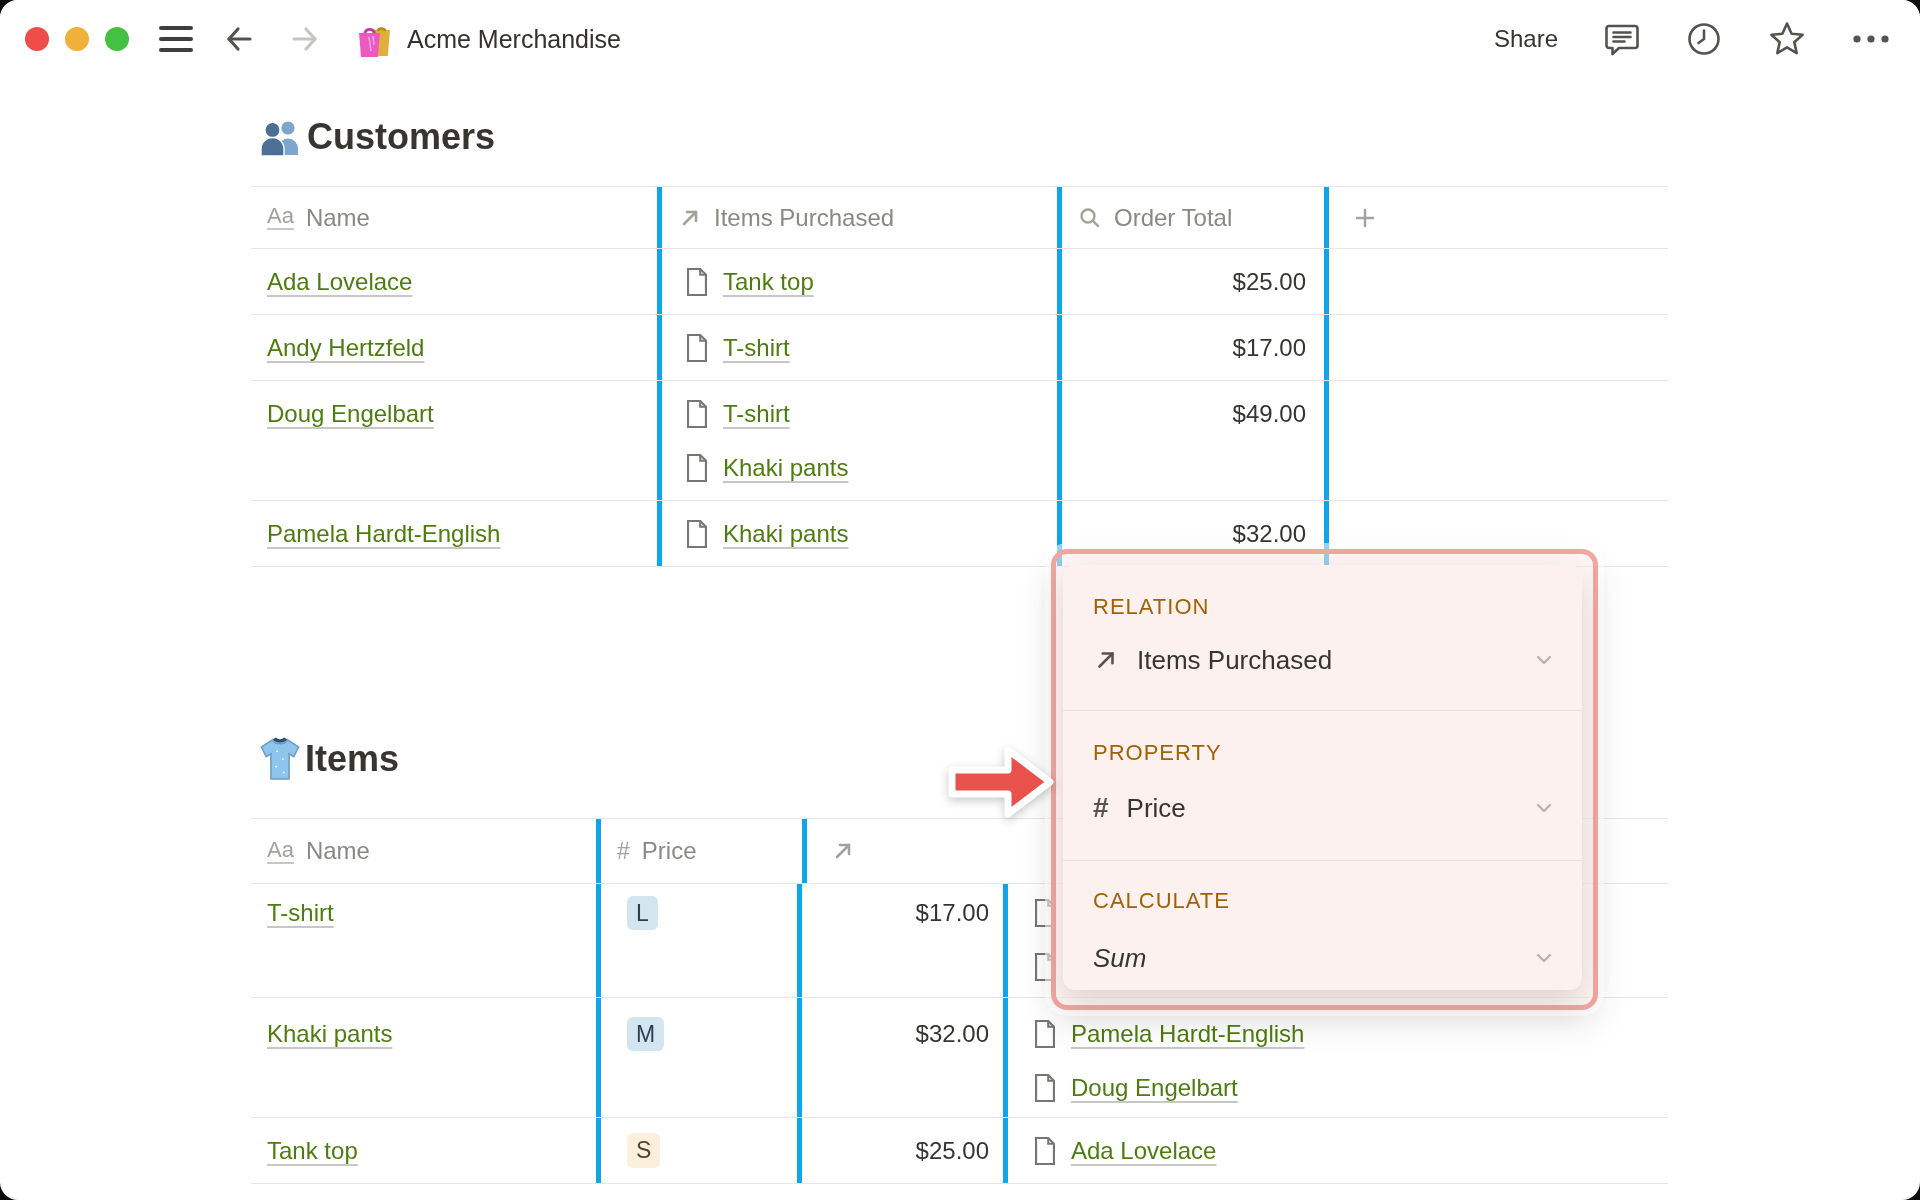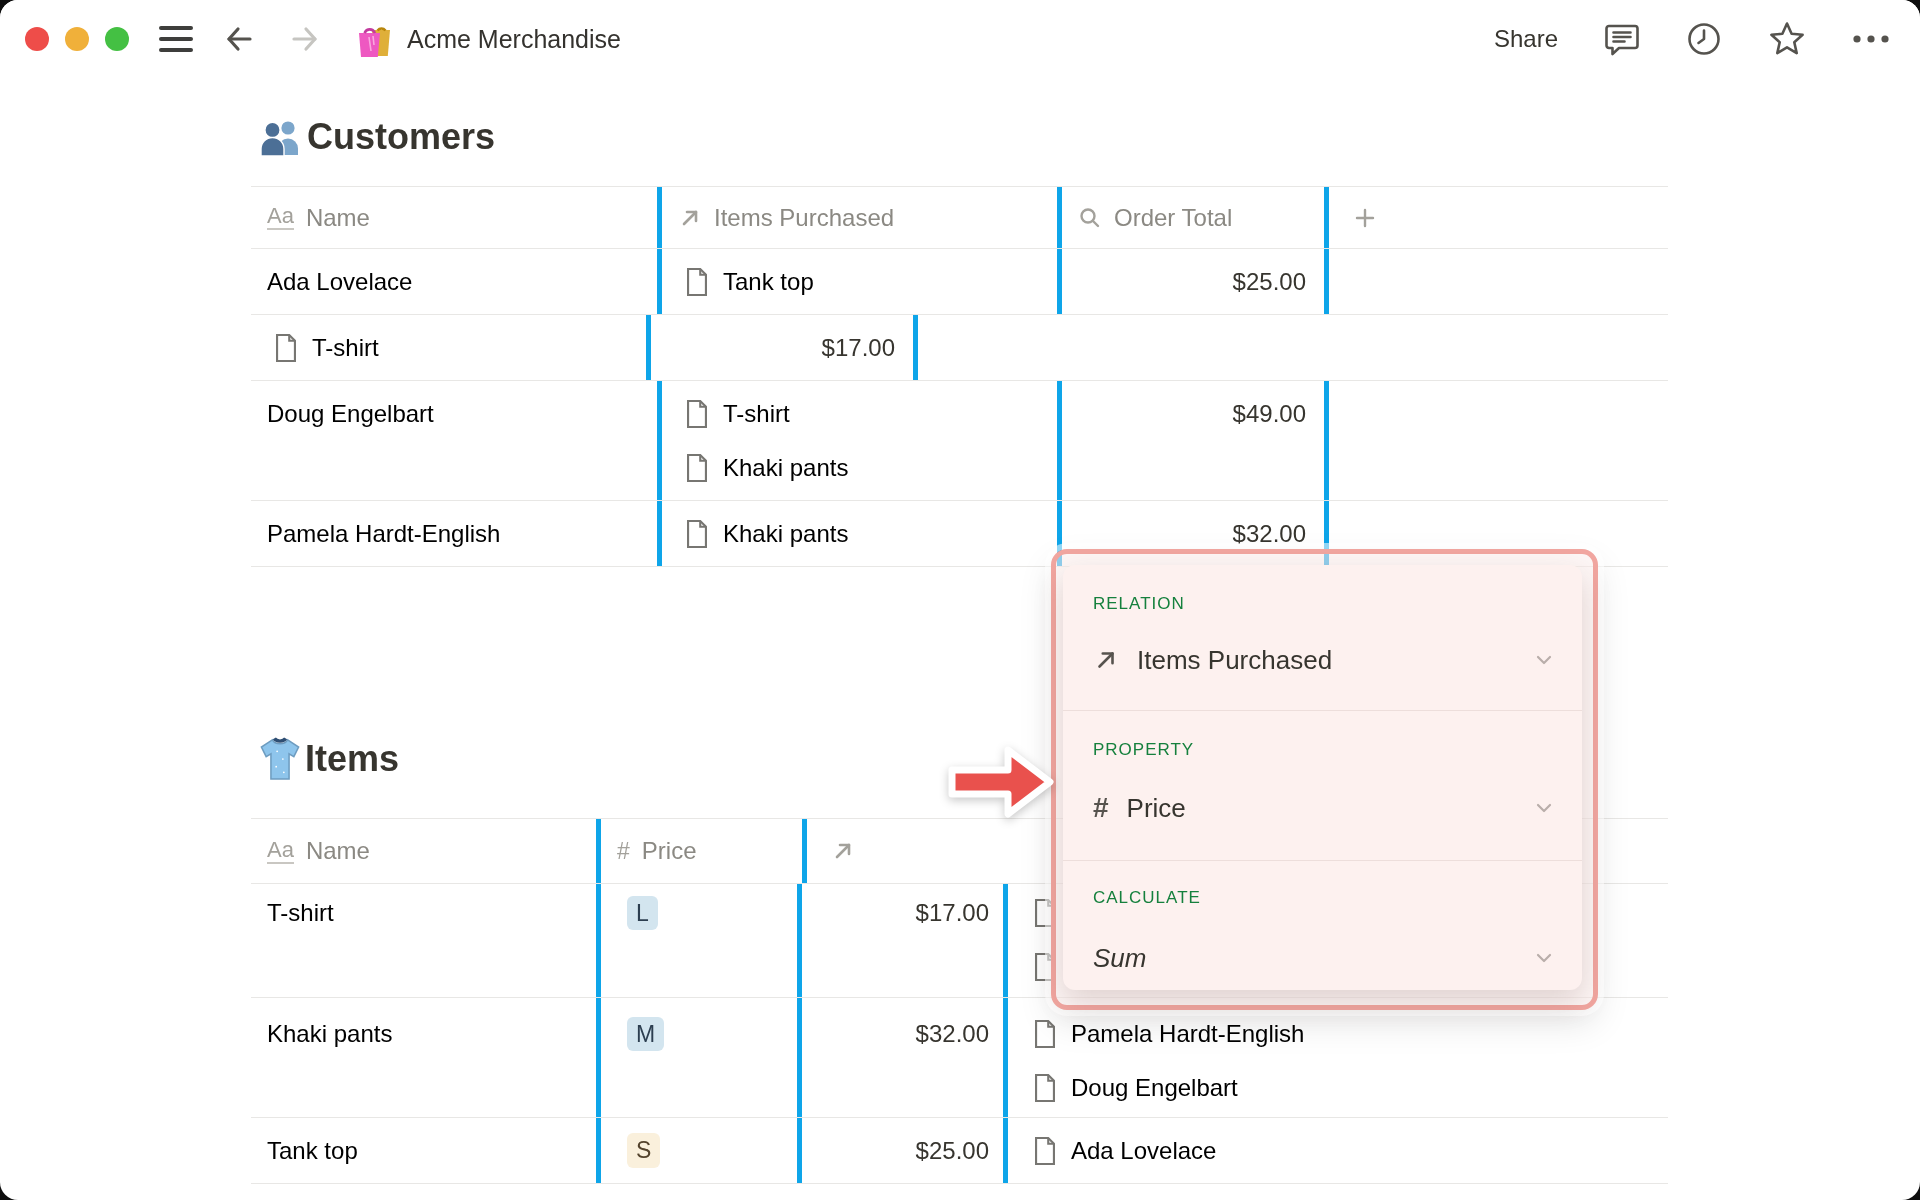--- a/index.html
+++ b/index.html
@@ -32,21 +32,21 @@
   .tbl { position:absolute; left:251px; width:1417px; }
   .trow { display:flex; border-bottom:1px solid #e8e7e5; background:#fff; }
   .trow.hdr { border-top:1px solid #e8e7e5; }
   .cell { position:relative; padding:0 16px; display:flex; align-items:center; overflow:hidden; }
   .cell.bordered { border-right:5px solid #0ea5e9; }
   .cell.stack { flex-direction:column; align-items:flex-start; justify-content:flex-start; }
   .hdr .cell { color:#8b8983; font-size:24px; gap:12px; }
   .hdr-ic { color:#a3a19b; display:flex; align-items:center; }
   .aa { font-size:22px; color:#a3a19b; border-bottom:2px solid #c9c7c2; line-height:1; padding-bottom:1px; }
   .hash { font-size:23px; color:#a3a19b; font-weight:500; }
-  .name-link { font-size:24px; font-weight:500; color:#000000; text-decoration-color:#c9c7c3; text-decoration-thickness:1.5px; text-underline-offset:5px; cursor:pointer; }
+  .name-link { font-size:24px; font-weight:500; color:#4d7c0f; text-decoration:underline; text-decoration-color:#c9c7c3; text-decoration-thickness:1.5px; text-underline-offset:5px; cursor:pointer; }
   .chip { display:flex; align-items:center; gap:13px; height:54px; cursor:pointer; }
   .chip .name-link { font-size:24px; }
   .money { font-size:24px; color:#37352f; width:100%; text-align:right; }
   .badge { font-size:23px; padding:3px 9px; border-radius:6px; line-height:1.25; }
   .badge.blue { background:#d3e5ef; color:#2c3e50; }
   .badge.yellow { background:#faf0dc; color:#54432c; }
   .newrow { display:flex; align-items:center; gap:13px; border-bottom:1px solid #e8e7e5; padding-left:14px; color:#8b8983; font-size:24px; cursor:pointer; background:#fff; }
 
   
   .popup-ring {
@@ -55,21 +55,21 @@
     background:rgba(252,239,237,0.55);
     box-shadow:0 0 0 6px rgba(255,255,255,0.55), 0 14px 34px rgba(0,0,0,0.10);
     z-index:50;
   }
   .popup-panel {
     position:absolute; left:1063px; top:565px; width:519px; height:425px;
     background:#fdf1ef; border-radius:12px;
     box-shadow:0 12px 30px rgba(90,44,40,0.18);
     z-index:55;
   }
-  .pp-label { position:absolute; left:30px; font-size:17px; font-weight:500; letter-spacing:1px; color:#15803d; }
+  .pp-label { position:absolute; left:30px; font-size:22px; font-weight:500; letter-spacing:1px; color:#a16207; }
   .pp-row { position:absolute; left:30px; right:26px; height:48px; display:flex; align-items:center; gap:18px; cursor:pointer; }
   .pp-row .val { font-size:26px; color:#37352f; }
   .pp-chevron { position:absolute; right:0; display:flex; }
   .pp-div { position:absolute; left:0; right:0; height:1px; background:#eddedb; }
 
   
   .red-arrow { position:absolute; left:948px; top:742px; z-index:60; filter:drop-shadow(0 3px 5px rgba(0,0,0,0.22)); }
 
   svg { display:block; }
 </style>
@@ -206,20 +206,23 @@
             <span class="name-link">Tank top</span>
           </span>
       </div>
       <div class="cell bordered" style="width:267px; padding-right:18px;">
           <span class="money">$25.00</span>
         </div>
       <div class="cell" style="width:339px;"></div>
     </div>
 
     <div class="trow" style="height:66px;">
+      <div class="cell bordered" style="width:411px;">
+          <span class="name-link">Andy Hertzfeld</span>
+        </div>
       <div class="cell bordered" style="width:400px; padding-left:22px;">
         <span class="chip">
             <span>
               <svg width="26" height="30" viewBox="0 0 16 18" fill="none" stroke="#777672" stroke-width="1.3">
                 <path d="M2.5 1 h7.5 l3.5 3.5 V17 h-11 z"></path>
                 <path d="M10 1 v3.5 h3.5"></path>
               </svg>
             </span>
             <span class="name-link">T-shirt</span>
           </span>

